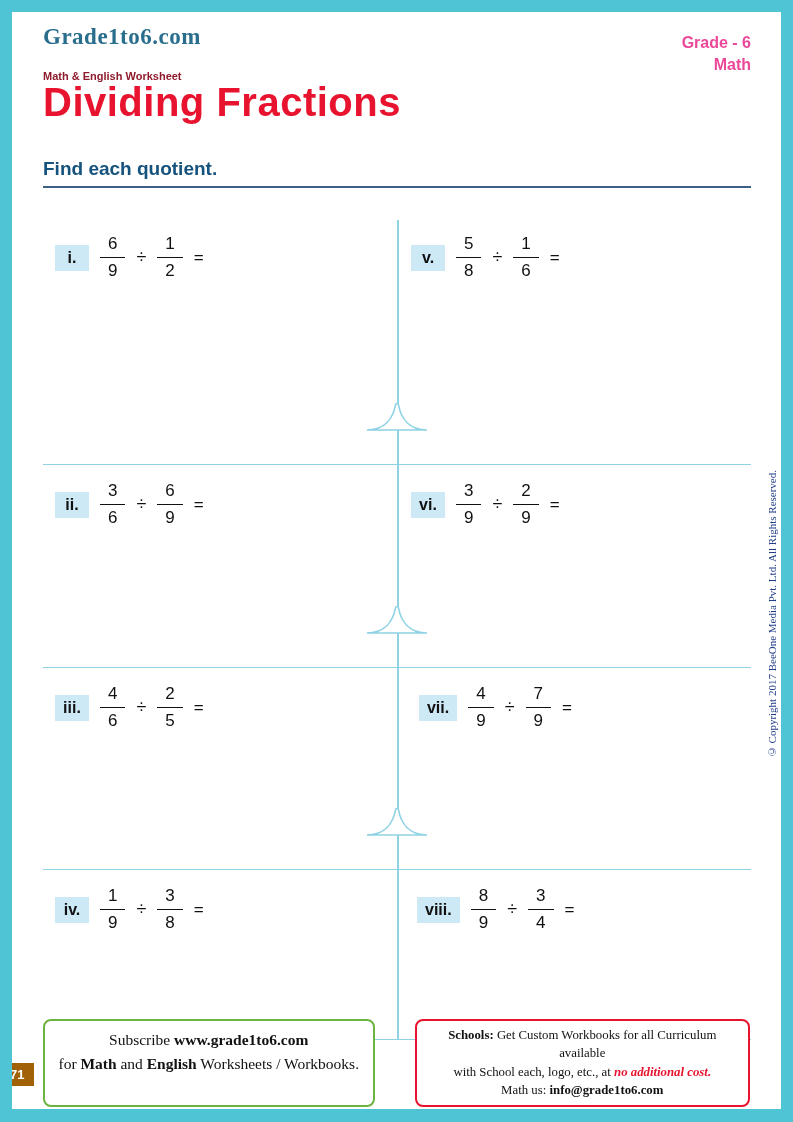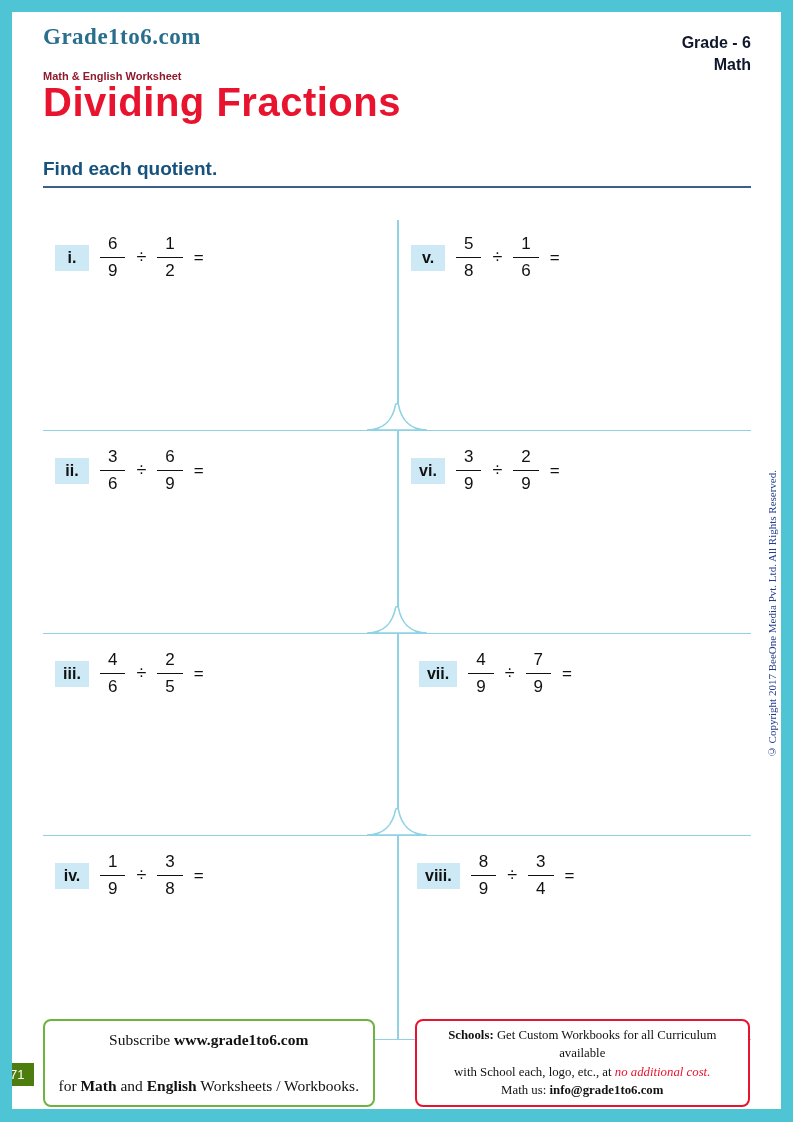--- a/index.html
+++ b/index.html
@@ -17,21 +17,21 @@
   }
   
   .logo-block { position:absolute; left:31px; top:12px; }
   .logo {
     font-family:"Liberation Serif", serif;
     font-weight:bold; font-size:23px; color:#2a6e8e; letter-spacing:.5px;
   }
   .tagline { font-size:11px; font-weight:bold; color:#8e1b2c; margin-top:20px; }
   .header-right {
     position:absolute; right:30px; top:20px; text-align:right;
-    font-size:16px; font-weight:bold; color:#0f172a; line-height:1.35;
+    font-size:16px; font-weight:bold; color:#ec4899; line-height:1.35;
   }
   
   .title {
     position:absolute; left:31px; top:68px;
     font-size:40px; font-weight:bold; color:#e8132e; letter-spacing:.5px;
   }
   .instruction {
     position:absolute; left:31px; top:146px;
     font-size:19px; font-weight:bold; color:#15527d;text-align:center;
   }
@@ -43,21 +43,21 @@
   .grid {
     position:absolute; left:31px; top:206px; width:708px; height:822px;
     border-bottom:1.5px solid #8fd2e4;
   }
   .vdivider {
     position:absolute; left:50%; top:2px; bottom:0; width:1.5px;
     background:#8fd2e4; z-index:0;
   }
   .prow { display:flex; position:relative; z-index:1; }
   .prow.r1 { height:212px; }
-  .prow.r2 { height:203px; border-top:1.5px solid #8fd2e4; }
+  .prow.r2 { height:203px; border-top:1.5px solid #8fd2e4;margin-top:34px; }
   .prow.r3 { height:202px; border-top:1.5px solid #8fd2e4;gap:16px; }
   .prow.r4 { height:205px; border-top:1.5px solid #8fd2e4;gap:12px; }
   .cell {
     width:50%; padding:16px 0 0 12px;
     display:flex; align-items:flex-start;
   }
   .cell.right { padding-left:14px; }
   .expr { display:inline-flex; align-items:center; gap:11px; }
   .plabel {
     background:#cde9f6; font-weight:bold; font-size:16px;
@@ -81,29 +81,29 @@
     font-size:11px; color:#233e8b; white-space:nowrap;
   }
   
   .footer {
     position:absolute; left:31px; right:31px; bottom:2px;
     display:flex; gap:14px; align-items:stretch;
   }
   .fbox {
     flex:1; border-radius:8px; background:#fff; text-align:center;
     font-family:"Liberation Serif", serif;
-    display:flex; flex-direction:column; justify-content:space-between;
+    display:flex; flex-direction:column; justify-content:flex-start;
   }
   .fbox.green { border:2px solid #6db33f; font-size:15.5px; line-height:1.55; padding:7px 6px; }
   .fbox.red   { border:2px solid #e8132e; font-size:12.8px; line-height:1.45; padding:5px 8px;margin-left:26px; }
   .b { font-weight:bold; }
-  .cost { color:#e8132e; font-weight:normal; font-style:italic; }
+  .cost { color:#e8132e; font-weight:bold; font-style:italic; }
   .pagenum {
     position:absolute; left:-12px; top:1051px;
-    background:#4d7c0f; color:#fff; font-size:13px; font-weight:normal;
+    background:#a16207; color:#fff; font-size:13px; font-weight:bold;
     padding:4px 10px; z-index:3;
   }
 </style>
 </head>
 <body>
 
 <div class="page">
 
   <div class="logo-block">
     <div class="logo">Grade1to6.com</div>

